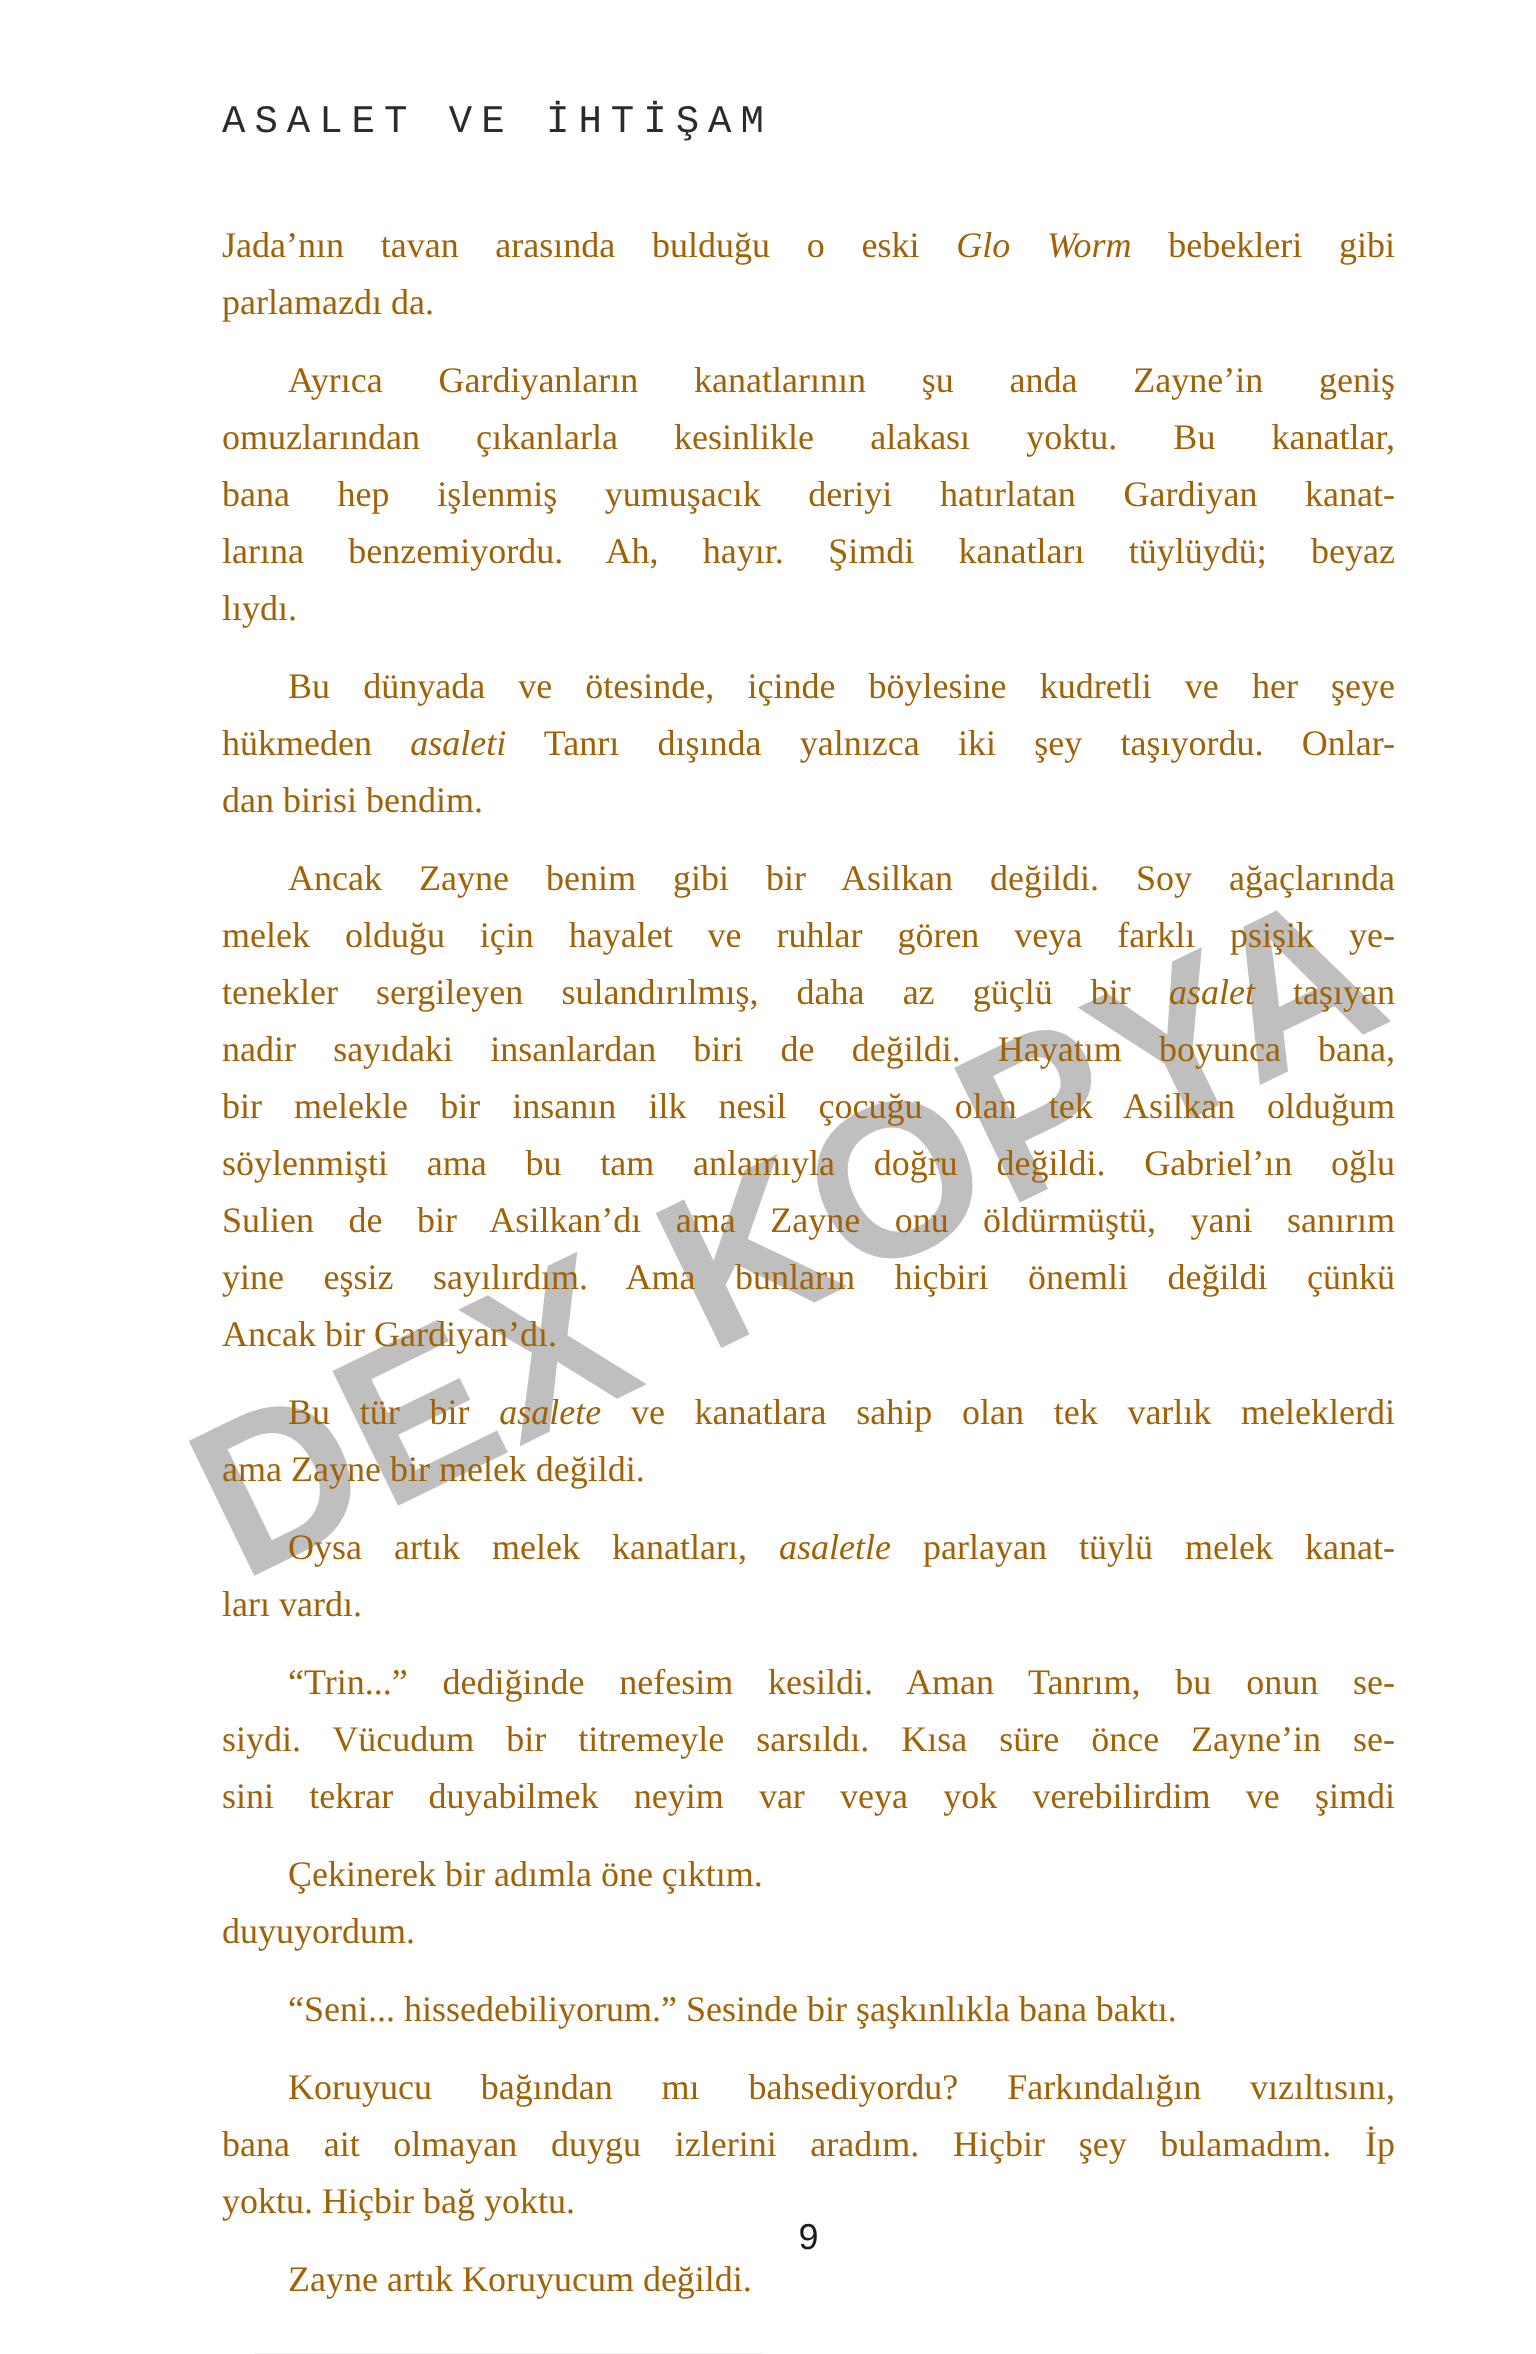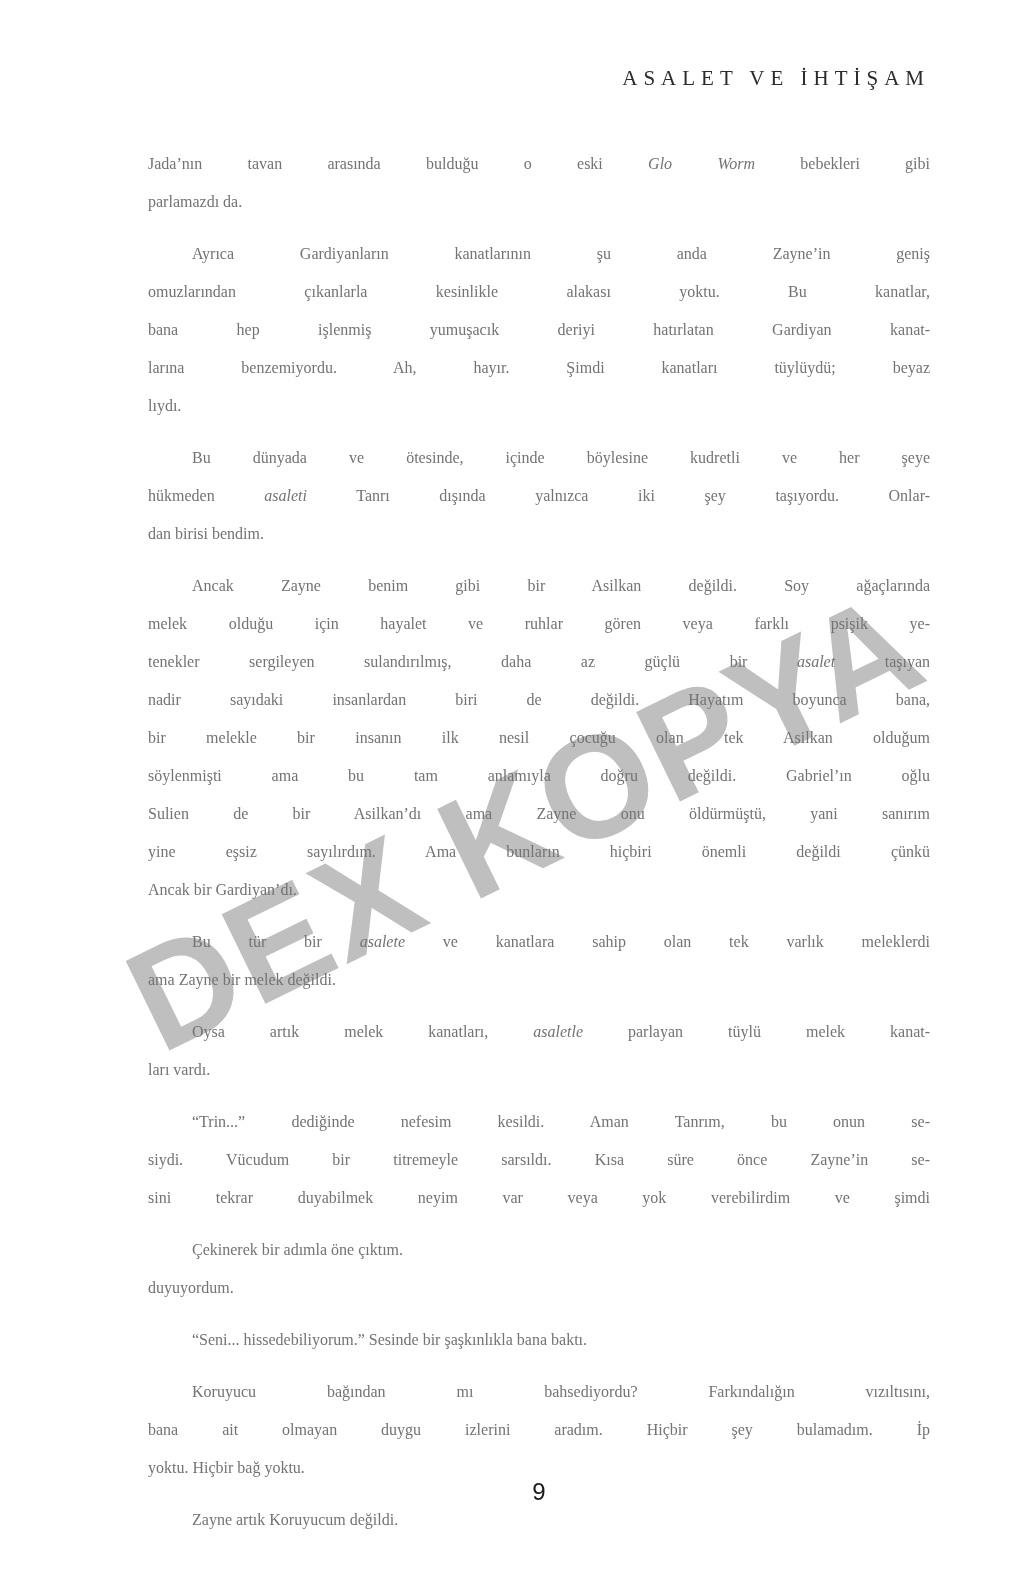--- a/index.html
+++ b/index.html
@@ -10,24 +10,24 @@
     margin: 0 auto;
     background: #ffffff;
     overflow: hidden;
     font-family: "Liberation Serif", "DejaVu Serif", serif;
   }
   .running-head {
     position: absolute;
     top: 66px;
     left: 148px;
     width: 782px;
-    text-align: right;
-    font-family: Liberation Serif, serif;
+    text-align: left;
+    font-family: Liberation Mono, monospace;
     font-weight: 400;
-    font-size: 21px;
+    font-size: 26px;
     letter-spacing: 6px;
     color: #2b2b2b;
     z-index: 2;
   }
   .watermark {
     position: absolute;
     left: 525px;
     top: 822px;
     transform: translate(-50%, -50%) rotate(-26deg);
     transform-origin: center center;
@@ -40,23 +40,23 @@
     white-space: nowrap;
     z-index: 1;
     user-select: none;
   }
   .text-block {
     position: absolute;
     top: 145px;
     left: 148px;
     width: 782px;
     z-index: 2;
-    font-size: 16px;
+    font-size: 24px;
     line-height: 38px;
-    color: #737373;
+    color: #a16207;
   }
   .line {
     height: 38px;
     overflow: hidden;
     text-align: justify;
     text-align-last: justify;
   }
   .line.last {
     text-align: right;
     text-align-last: left;

